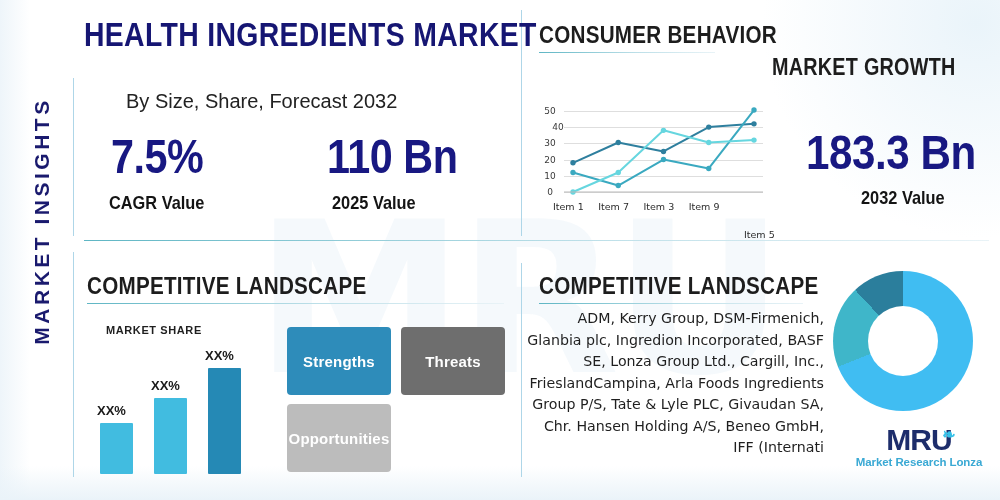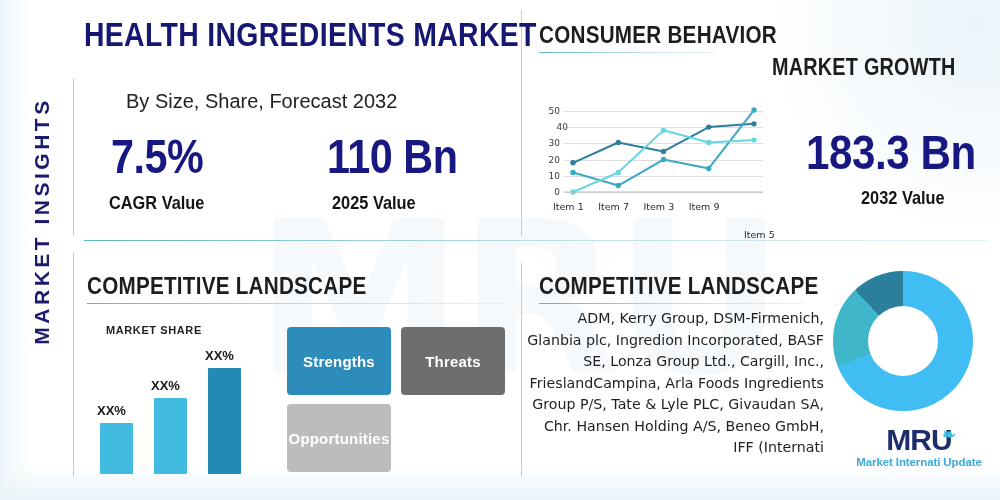--- a/index.html
+++ b/index.html
@@ -70,21 +70,21 @@
     color:#141414; white-space:nowrap; }
   #cagr-num { left:111px; top:129px; }
   #cagr-lbl { left:109px; top:192px; }
   #v2025-num{ left:327px; top:129px; }
   #v2025-lbl{ left:332px; top:192px; }
   #v2032-num{ left:806px; top:124px; font-size:49px; }
   #v2032-lbl{ left:861px; top:187px; }
 
   
   #linechart { position:absolute; left:540px; top:98px; width:230px; height:118px; }
-  .yt { position:absolute; font-size:9px; color:#3a3a3a; text-align:right;
+  .yt { position:absolute; font-size:9px; color:#3a3a3a; text-align:center;
         width:20px; font-family:"DejaVu Sans",sans-serif; }
   .grid { position:absolute; left:24px; width:199px; height:1px; background:#dedede; }
   .xt { position:absolute; top:103px; font-size:9.5px; color:#2d2d2d;
         width:40px; font-family:"DejaVu Sans",sans-serif; }
 
   
   #barchart { position:absolute; left:92px; top:322px; width:190px; height:158px; }
   #ms-title { position:absolute; left:14px; top:2px; font-size:11px;
     font-weight:700; color:#1f1f1f; letter-spacing:0.6px; }
   .bar { position:absolute; bottom:0; border-radius:1px; }
@@ -219,14 +219,14 @@
 
 <div id="donut" style="border-radius: 50%; background: conic-gradient(rgb(64, 189, 242) 0deg, rgb(64, 189, 242) 248.4deg, rgb(63, 182, 201) 248.4deg, rgb(63, 182, 201) 316.8deg, rgb(43, 126, 156) 316.8deg, rgb(43, 126, 156) 360deg);">
   <div id="donut-hole"></div>
 </div>
 
 <div id="logo">
   <div id="logo-mru">
     <span>MRU</span>
     <span id="logo-leaf">❧</span>
   </div>
-  <div id="logo-sub">Market Internati Update</div>
+  <div id="logo-sub">Market Research Lonza</div>
 </div>
 
 </body></html>

